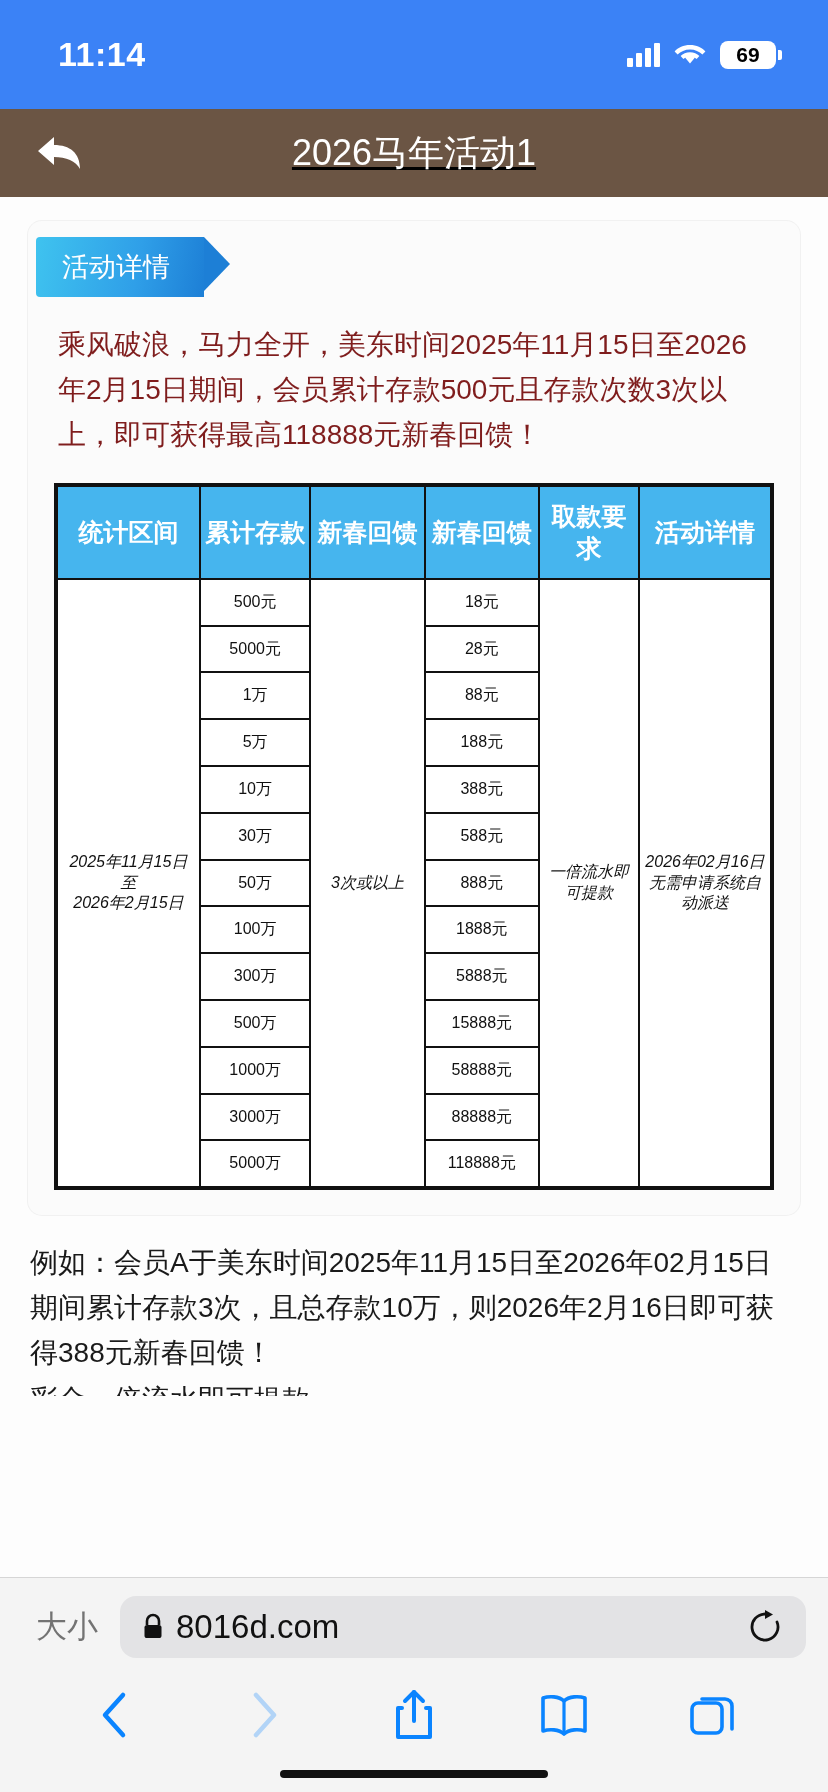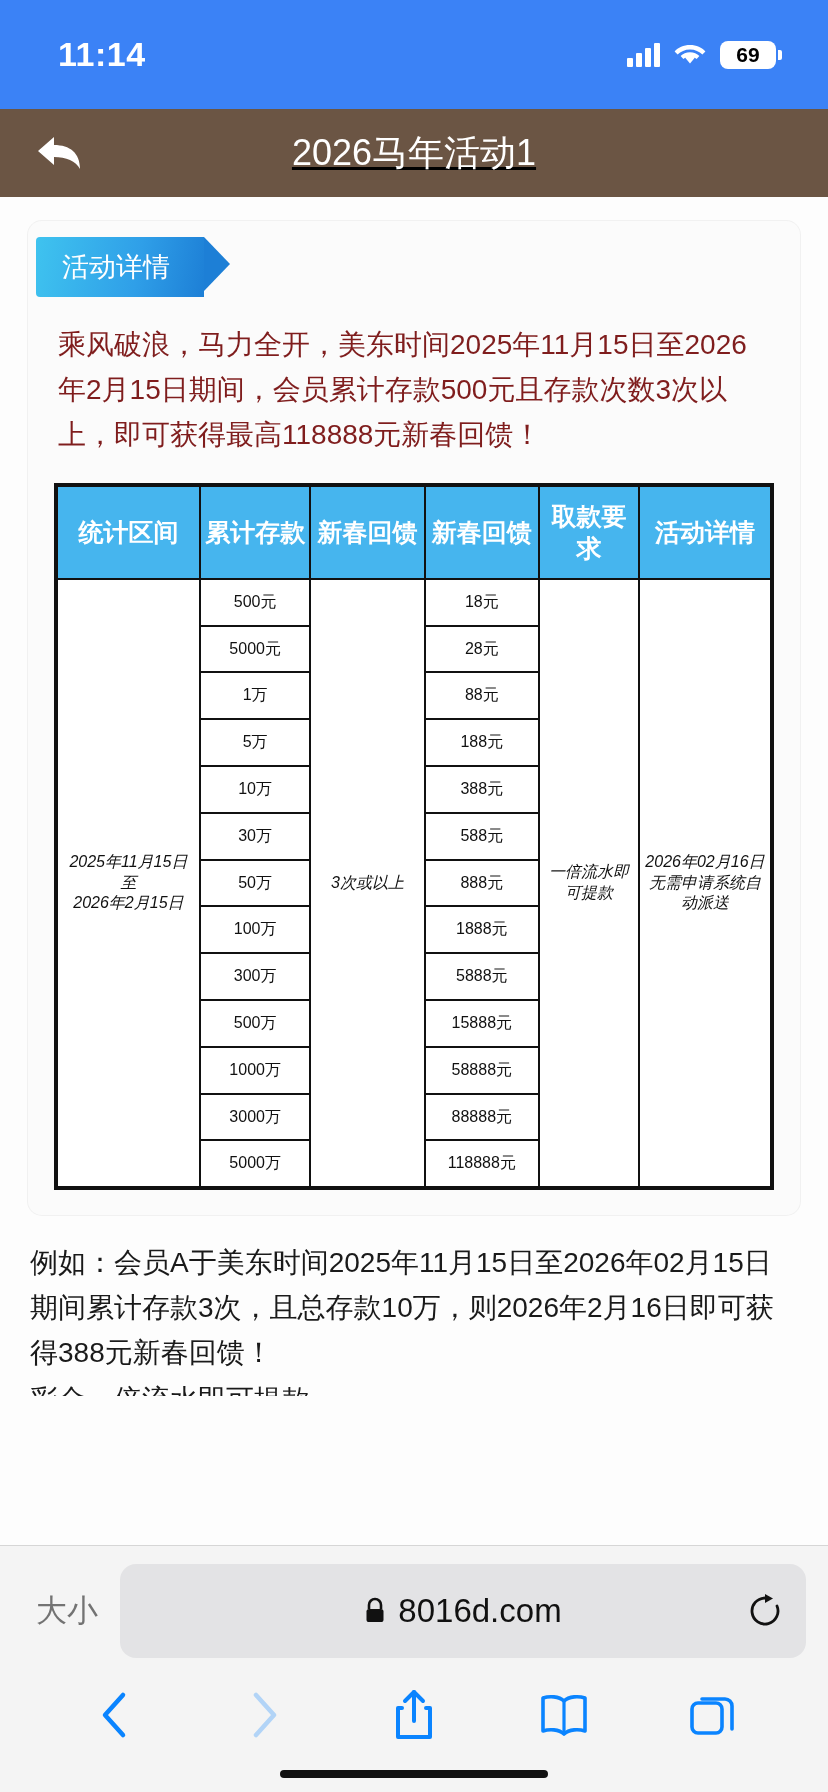--- a/index.html
+++ b/index.html
@@ -211,26 +211,25 @@
     gap: 16px;
   }
   .size-btn {
     font-size: 31px;
     color: #737373;
     padding: 0 6px 0 14px;
     white-space: nowrap;
   }
   .url-bar {
     flex: 1 1 auto;
-    height: 94px;
+    height: 62px;
     background: #e3e3e5;
     border-radius: 16px;
     display: flex;
     align-items: center;
-    justify-content: center;
     position: relative;
     padding: 0 22px;
   }
   .lock-icon { margin-right: 12px; display: flex; align-items: center; }
   .url-text {
     font-size: 33px;
     color: #111;
   }
   .reload-icon {
     position: absolute;

